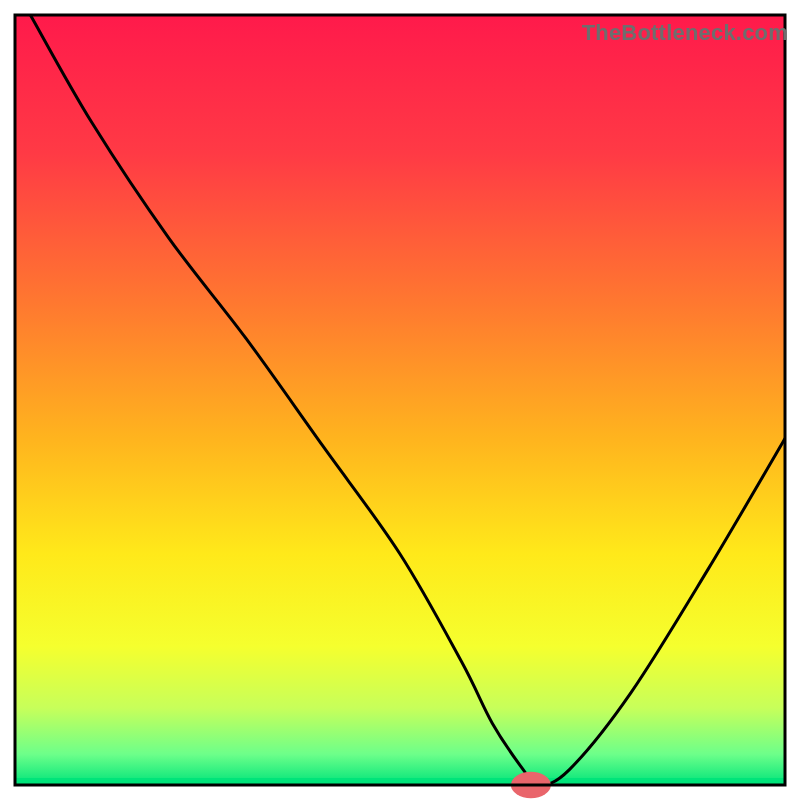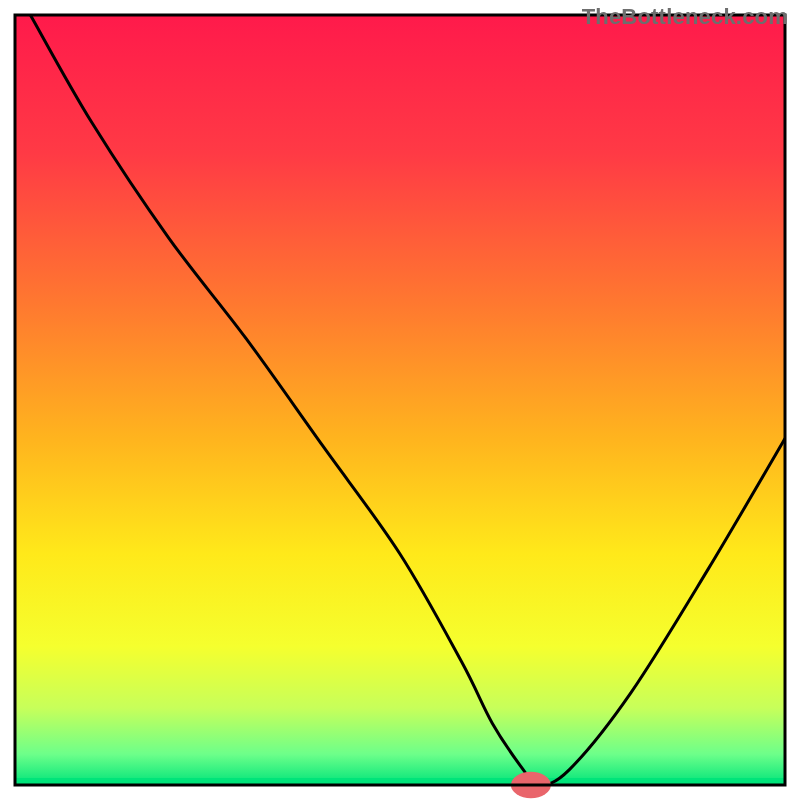--- a/index.html
+++ b/index.html
@@ -17,21 +17,21 @@
   }
   svg.chart {
     position: absolute;
     inset: 0;
     width: 800px;
     height: 800px;
     display: block;
   }
   .watermark {
     position: absolute;
-    top: 4px;
+    top: 20px;
     right: 12px;
     font-size: 22px;
     font-weight: 600;
     color: #6e6e6e;
     letter-spacing: 0.2px;
     user-select: none;
   }
 </style>
 </head>
 <body>

